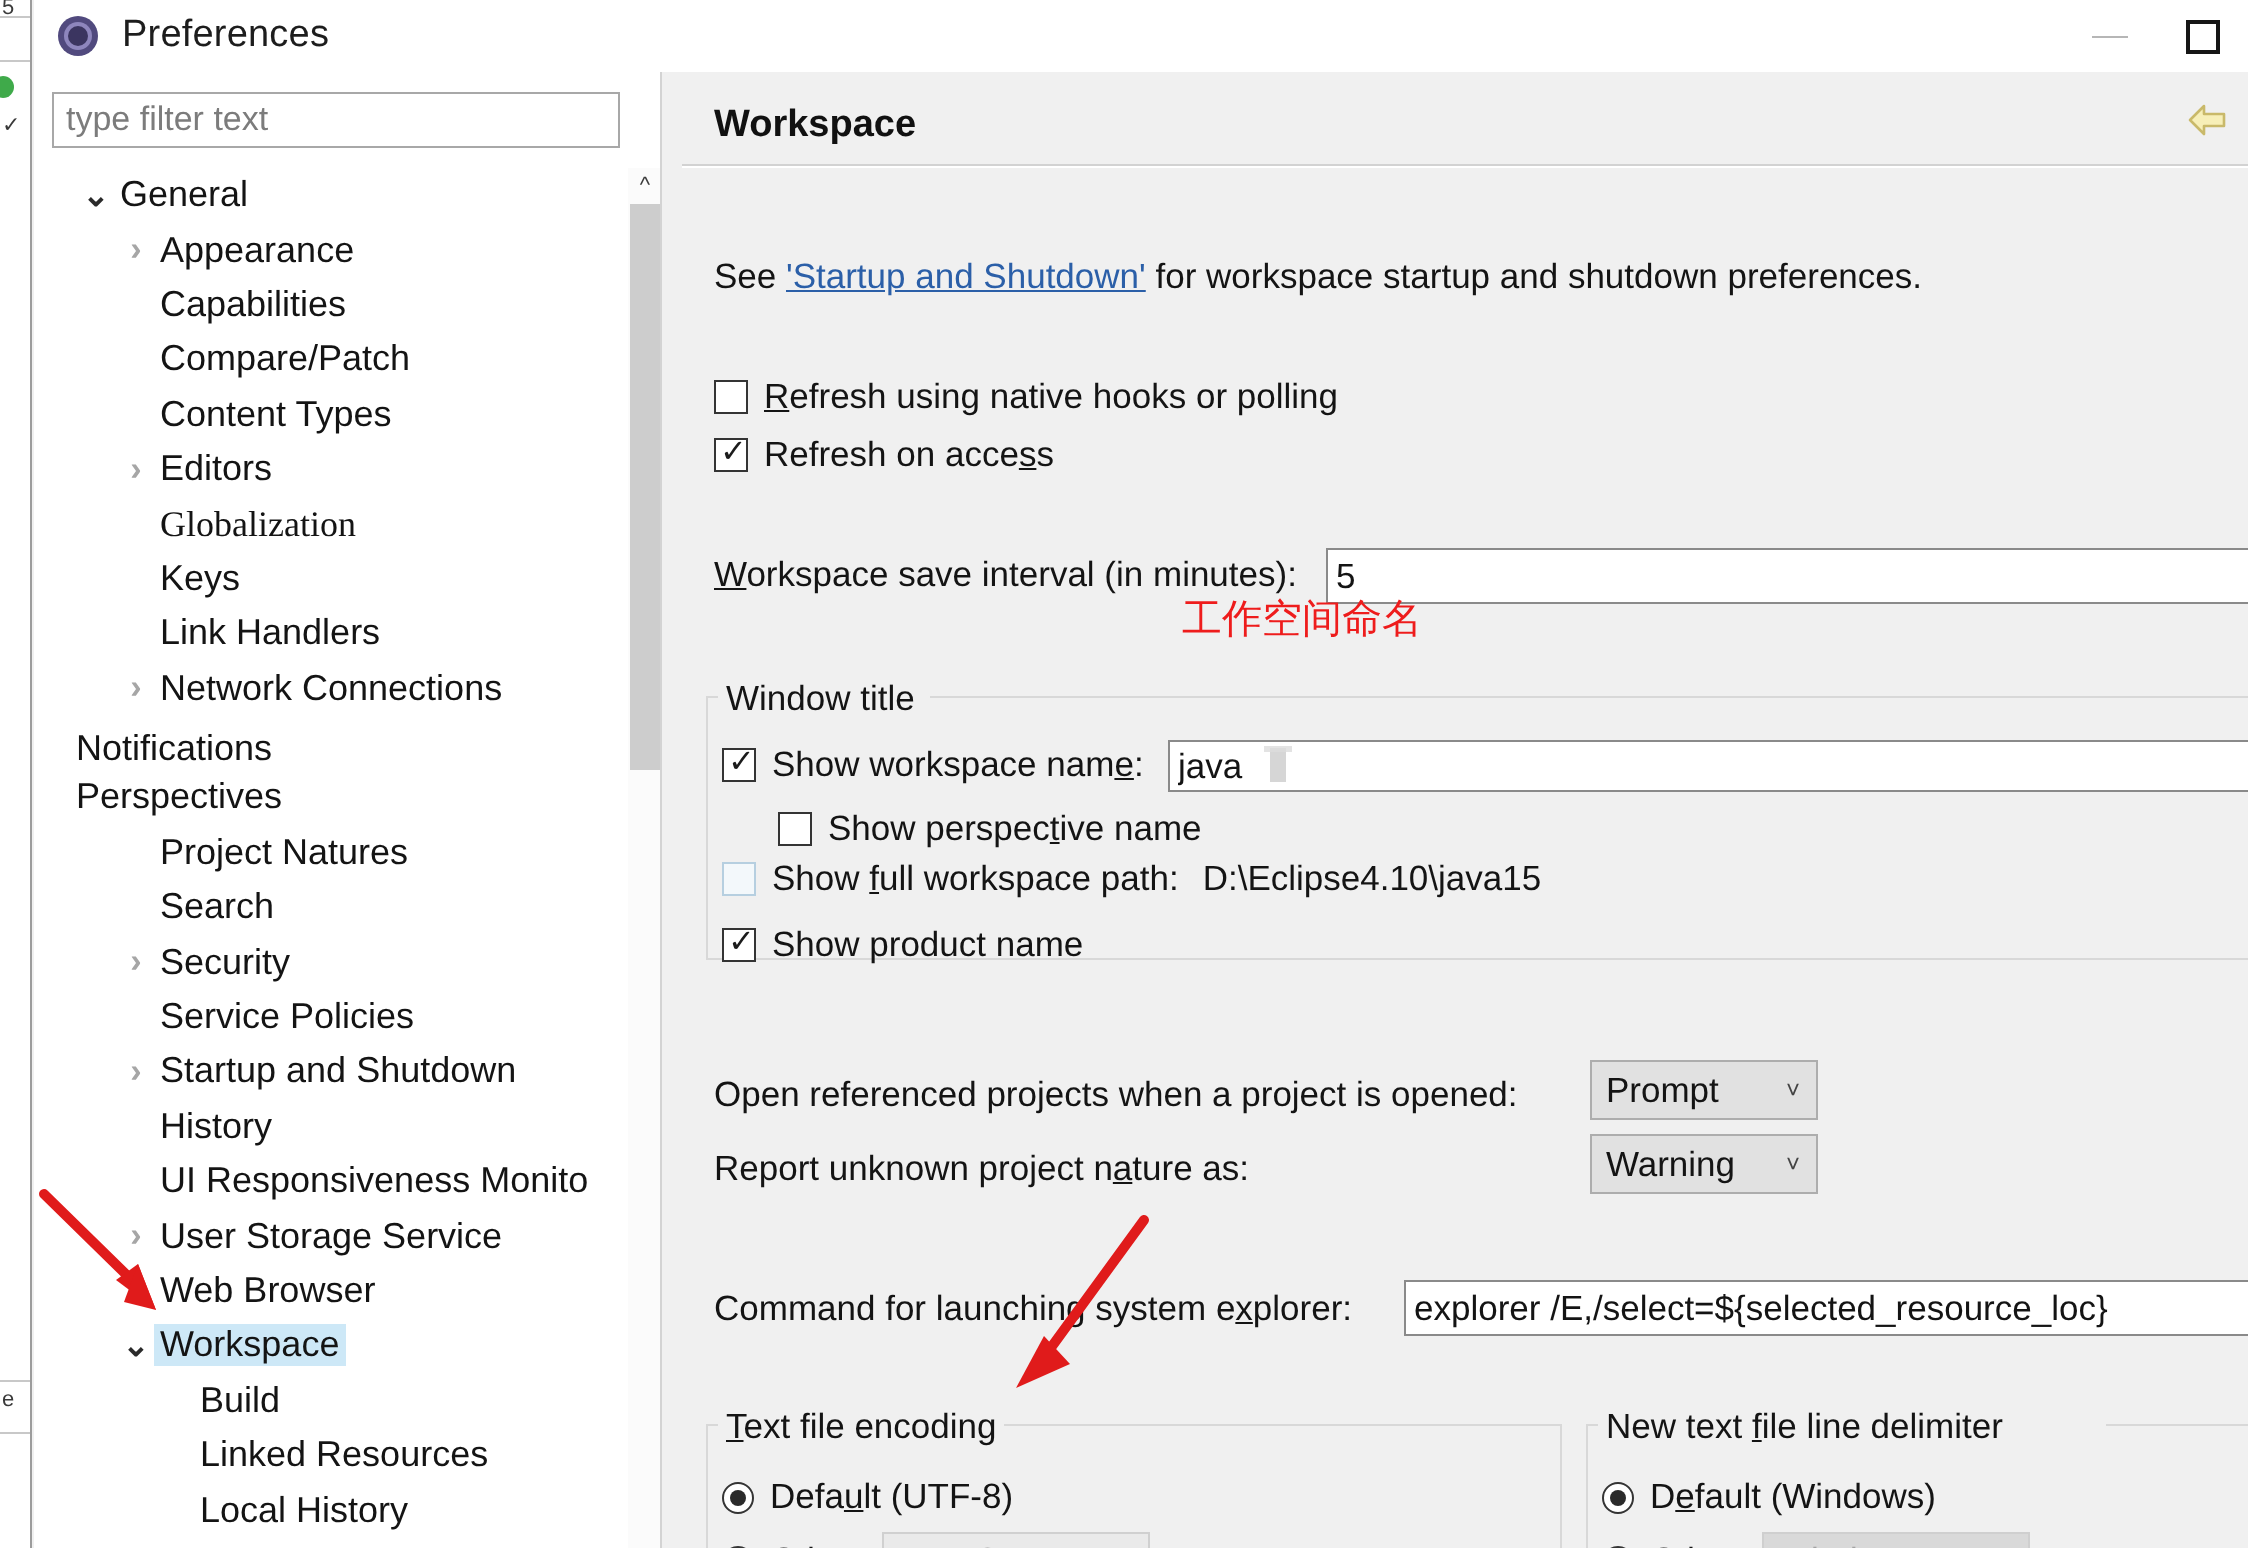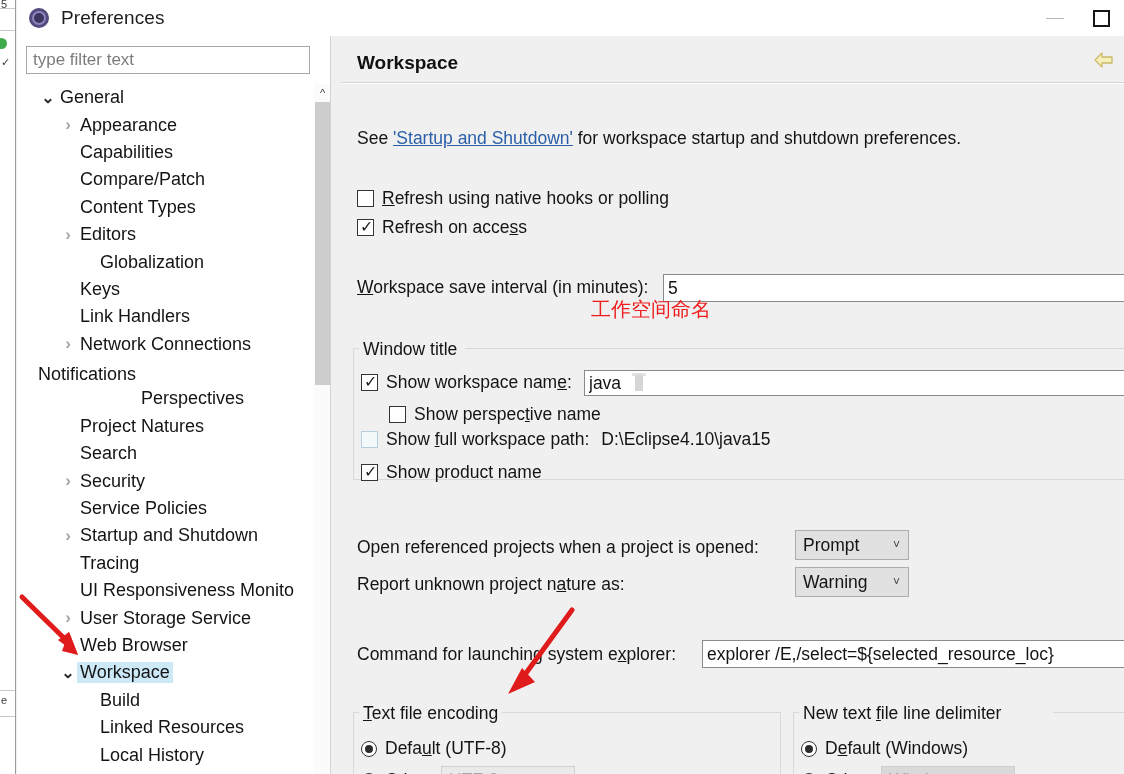--- a/index.html
+++ b/index.html
@@ -352,41 +352,41 @@
             <span class="tlabel">Compare/Patch</span>
           </div>
           <div class="tree-row" style="padding-left: 42px;">
             <span class="twisty"></span>
             <span class="tlabel">Content Types</span>
           </div>
           <div class="tree-row" style="padding-left: 42px;">
             <span class="twisty" style="font-size: 17px;">›</span>
             <span class="tlabel">Editors</span>
           </div>
-          <div class="tree-row" style="padding-left: 62px;">
+          <div class="tree-row" style="padding-left: 42px; font-family: Liberation Serif, serif;">
             <span class="twisty"></span>
             <span class="tlabel">Globalization</span>
           </div>
           <div class="tree-row" style="padding-left: 42px;">
             <span class="twisty"></span>
             <span class="tlabel">Keys</span>
           </div>
           <div class="tree-row" style="padding-left: 42px;">
             <span class="twisty"></span>
             <span class="tlabel">Link Handlers</span>
           </div>
           <div class="tree-row" style="padding-left: 42px;">
             <span class="twisty" style="font-size: 17px;">›</span>
             <span class="tlabel">Network Connections</span>
           </div>
           <div class="tree-row" style=" align-items: flex-end;">
             <span class="twisty"></span>
             <span class="tlabel">Notifications</span>
           </div>
-          <div class="tree-row" style="padding-left: 42px; justify-content: center;">
+          <div class="tree-row" style="">
             <span class="twisty"></span>
             <span class="tlabel">Perspectives</span>
           </div>
           <div class="tree-row" style="padding-left: 42px;">
             <span class="twisty"></span>
             <span class="tlabel">Project Natures</span>
           </div>
           <div class="tree-row" style="padding-left: 42px;">
             <span class="twisty"></span>
             <span class="tlabel">Search</span>
@@ -398,21 +398,21 @@
           <div class="tree-row" style="padding-left: 42px;">
             <span class="twisty"></span>
             <span class="tlabel">Service Policies</span>
           </div>
           <div class="tree-row" style="padding-left: 42px;">
             <span class="twisty" style="font-size: 17px;">›</span>
             <span class="tlabel">Startup and Shutdown</span>
           </div>
           <div class="tree-row" style="padding-left: 42px;">
             <span class="twisty"></span>
-            <span class="tlabel">Tracing</span>
+            <span class="tlabel">History</span>
           </div>
           <div class="tree-row" style="padding-left: 42px;">
             <span class="twisty"></span>
             <span class="tlabel">UI Responsiveness Monito</span>
           </div>
           <div class="tree-row" style="padding-left: 42px;">
             <span class="twisty" style="font-size: 17px;">›</span>
             <span class="tlabel">User Storage Service</span>
           </div>
           <div class="tree-row" style="padding-left: 42px;">

